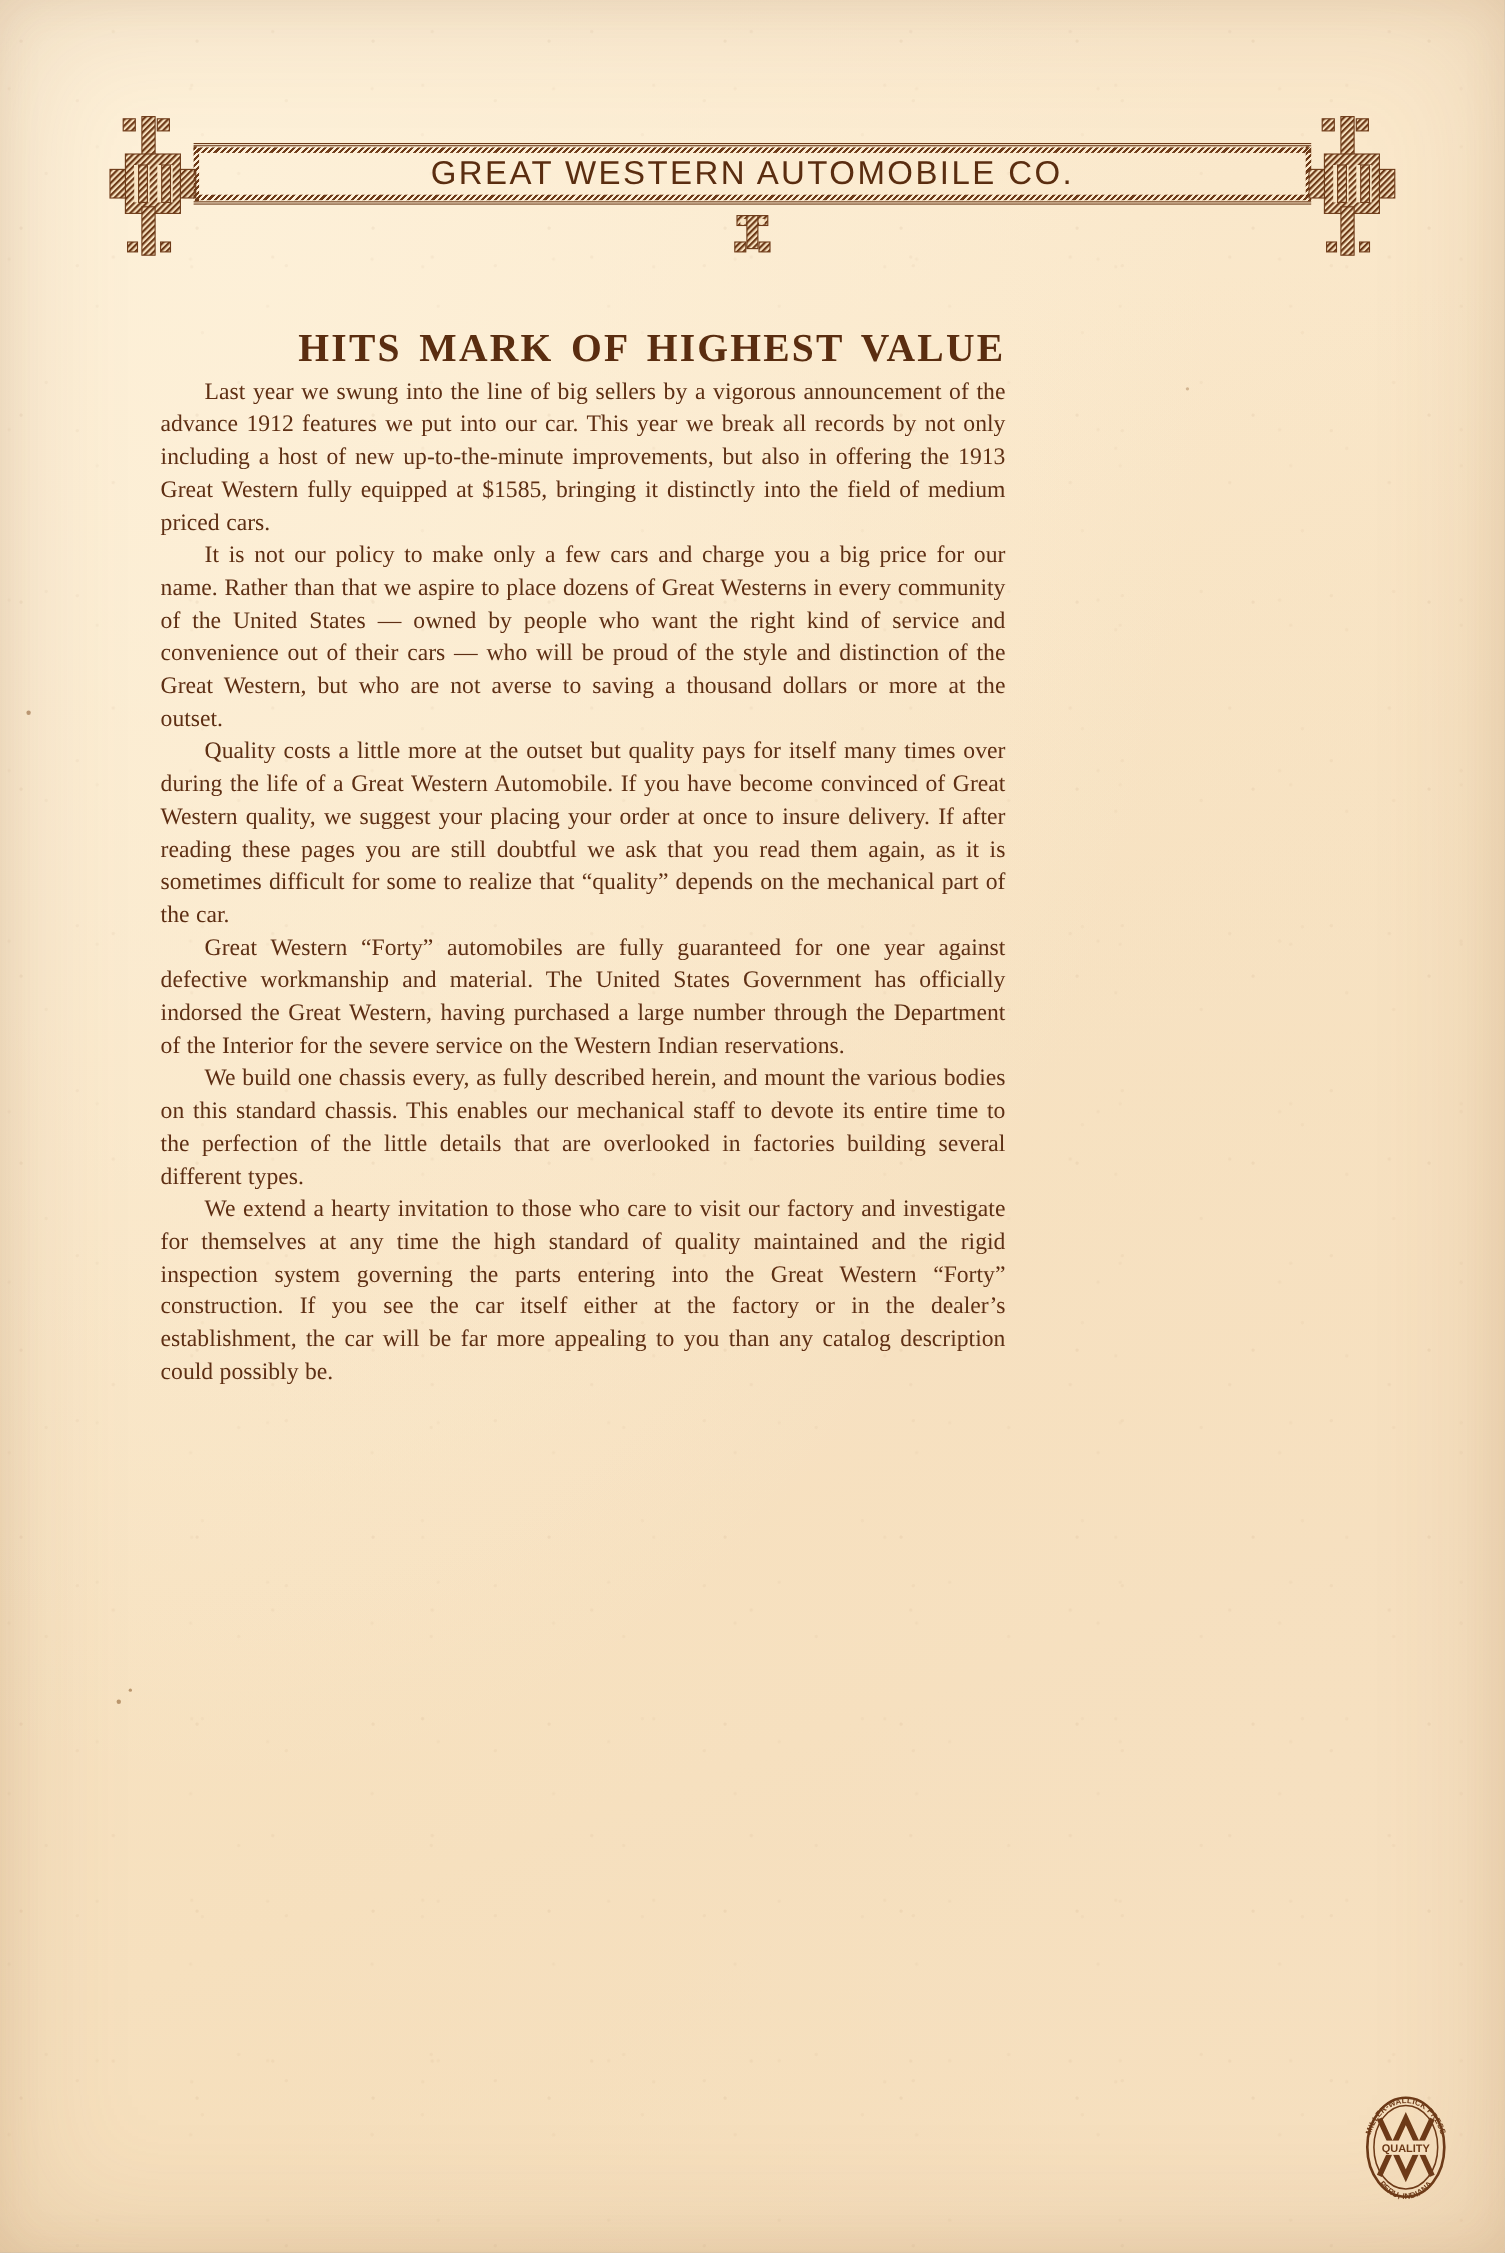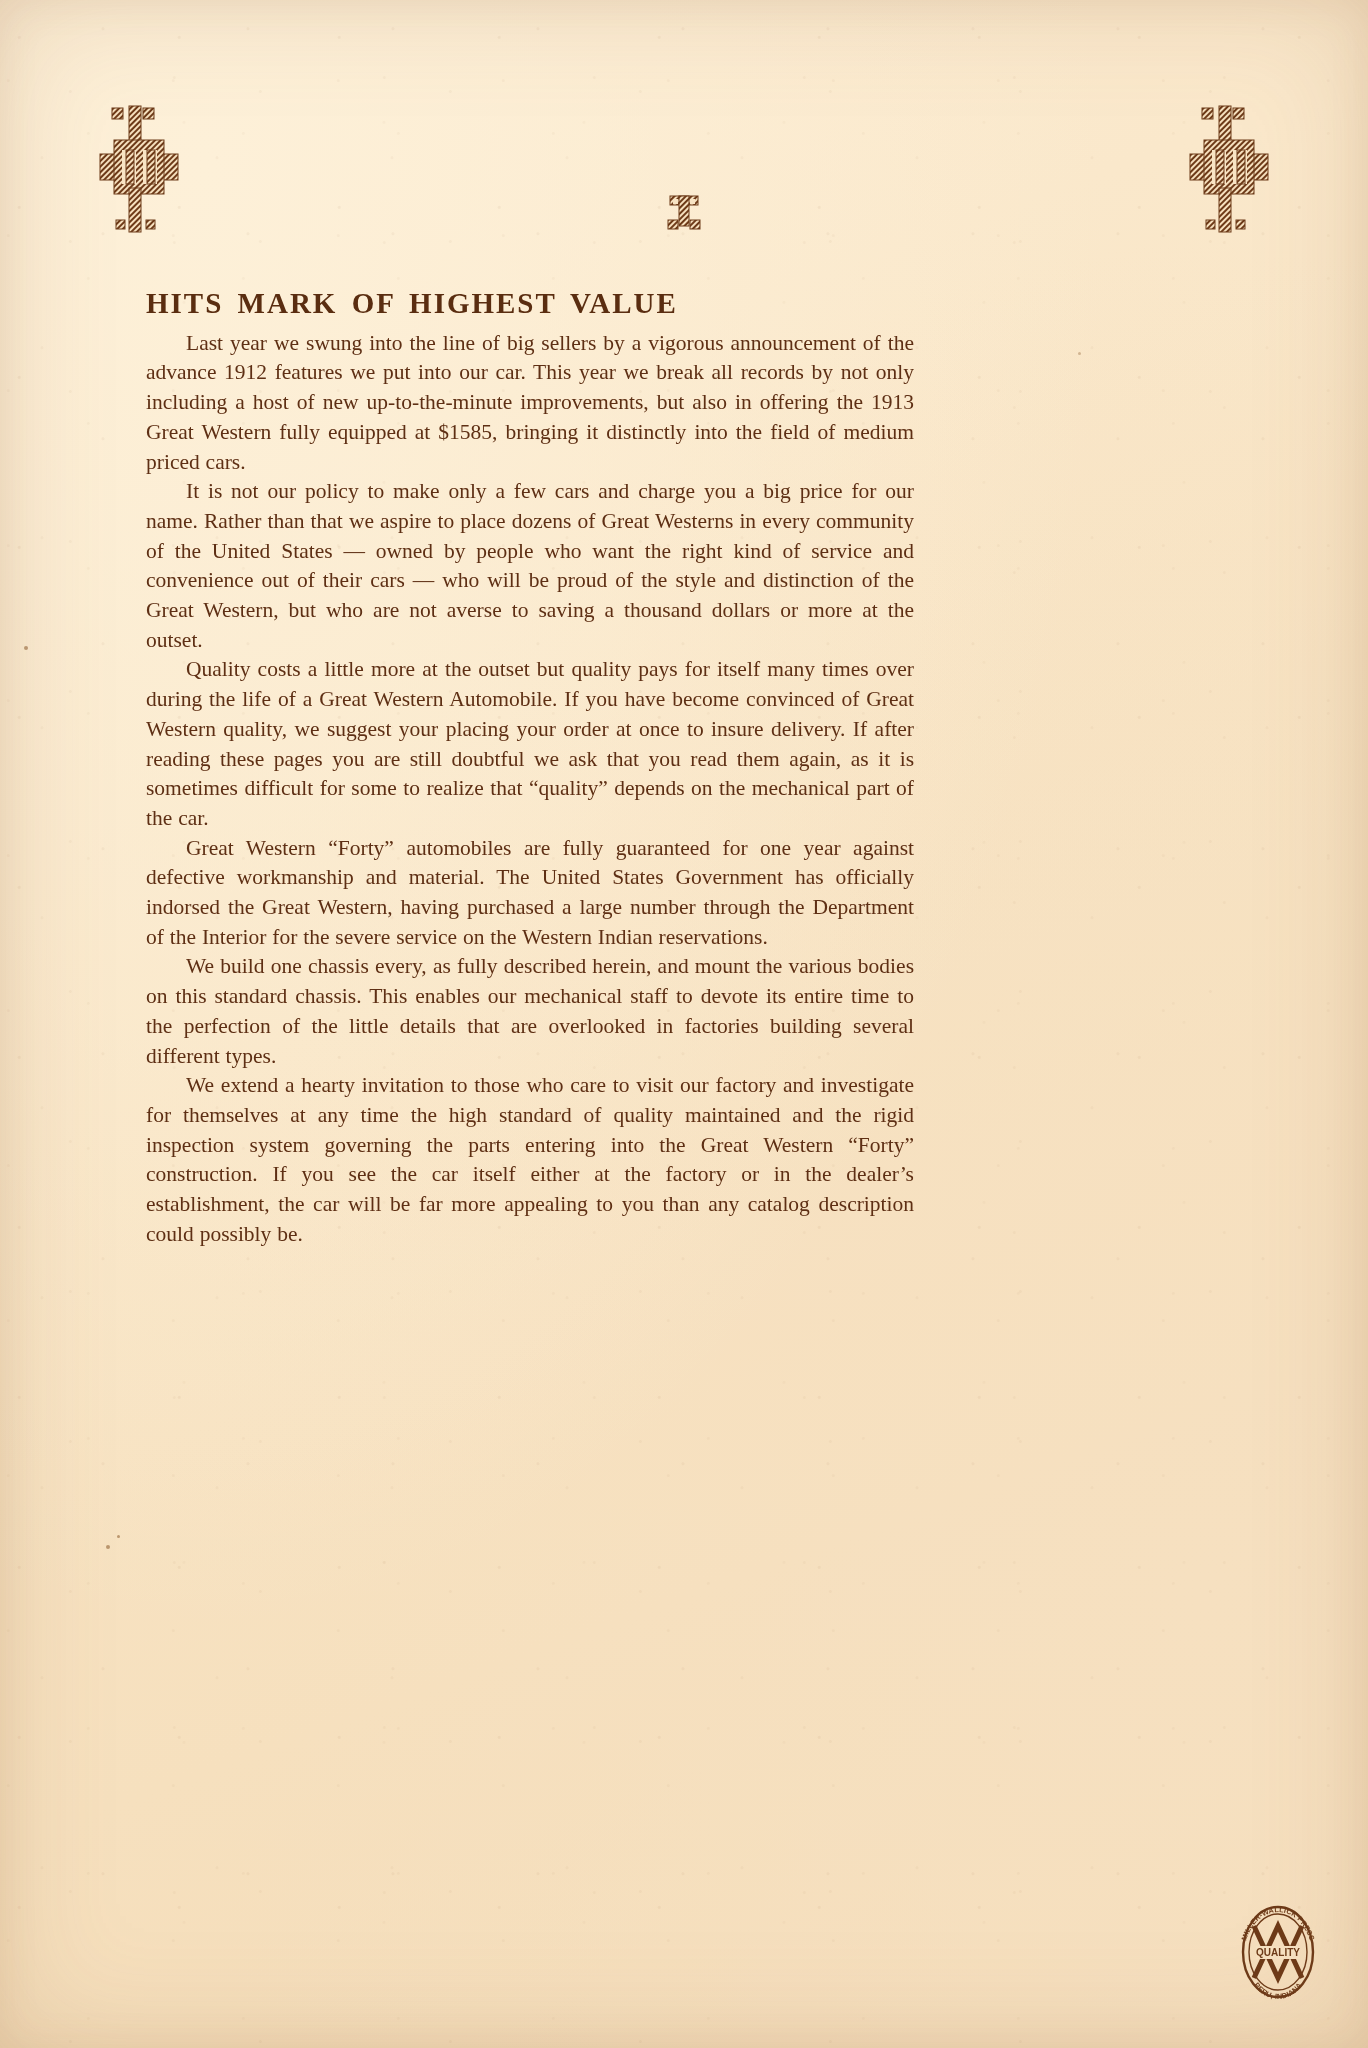--- a/index.html
+++ b/index.html
@@ -124,23 +124,23 @@
   }
   .body-col p {
     margin: 0;
     text-indent: 40px;
     text-align: justify;
     text-justify: inter-word;
     word-spacing: 0.5px;
   }
   .body-col p.lead { text-indent: 40px; }
   .section-head {
-    margin: 3px 0 10px;
-    text-align: left;
-    font-size: 29px;
+    margin: 16px 0 10px;
+    text-align: right;
+    font-size: 36px;
     letter-spacing: 2.0px;
     text-indent: 0;
     color: #5a2d10;
     word-spacing: 5px;
   }
   .body-col p + p { margin-top: 0; }
 
   
   .speck {
     position: absolute;
@@ -197,20 +197,25 @@
           <rect x="26" y="54" width="6" height="10"></rect>
           <rect x="47" y="54" width="14" height="34"></rect>
         </g>
         <g fill="url(#hatchL)" stroke="#6d3a18" stroke-width="1">
           <rect x="30" y="54" width="8" height="34"></rect>
           <rect x="51" y="54" width="8" height="34"></rect>
         </g>
       </svg>
     </div>
 
+    <div class="title-bar">
+      <span class="side l"></span>
+      <span class="side r"></span>
+      <div class="title-text">GREAT WESTERN AUTOMOBILE CO.</div>
+    </div>
 
     <div class="ornament right">
       <svg viewBox="0 0 86 148" xmlns="http://www.w3.org/2000/svg">
         <defs>
           <pattern id="hatchR" width="4" height="4" patternUnits="userSpaceOnUse" patternTransform="rotate(45)">
             <rect width="4" height="4" fill="#f6e0be"></rect>
             <rect width="2" height="4" fill="#6d3a18"></rect>
           </pattern>
         </defs>
         <g fill="url(#hatchR)" stroke="#6d3a18" stroke-width="1">

